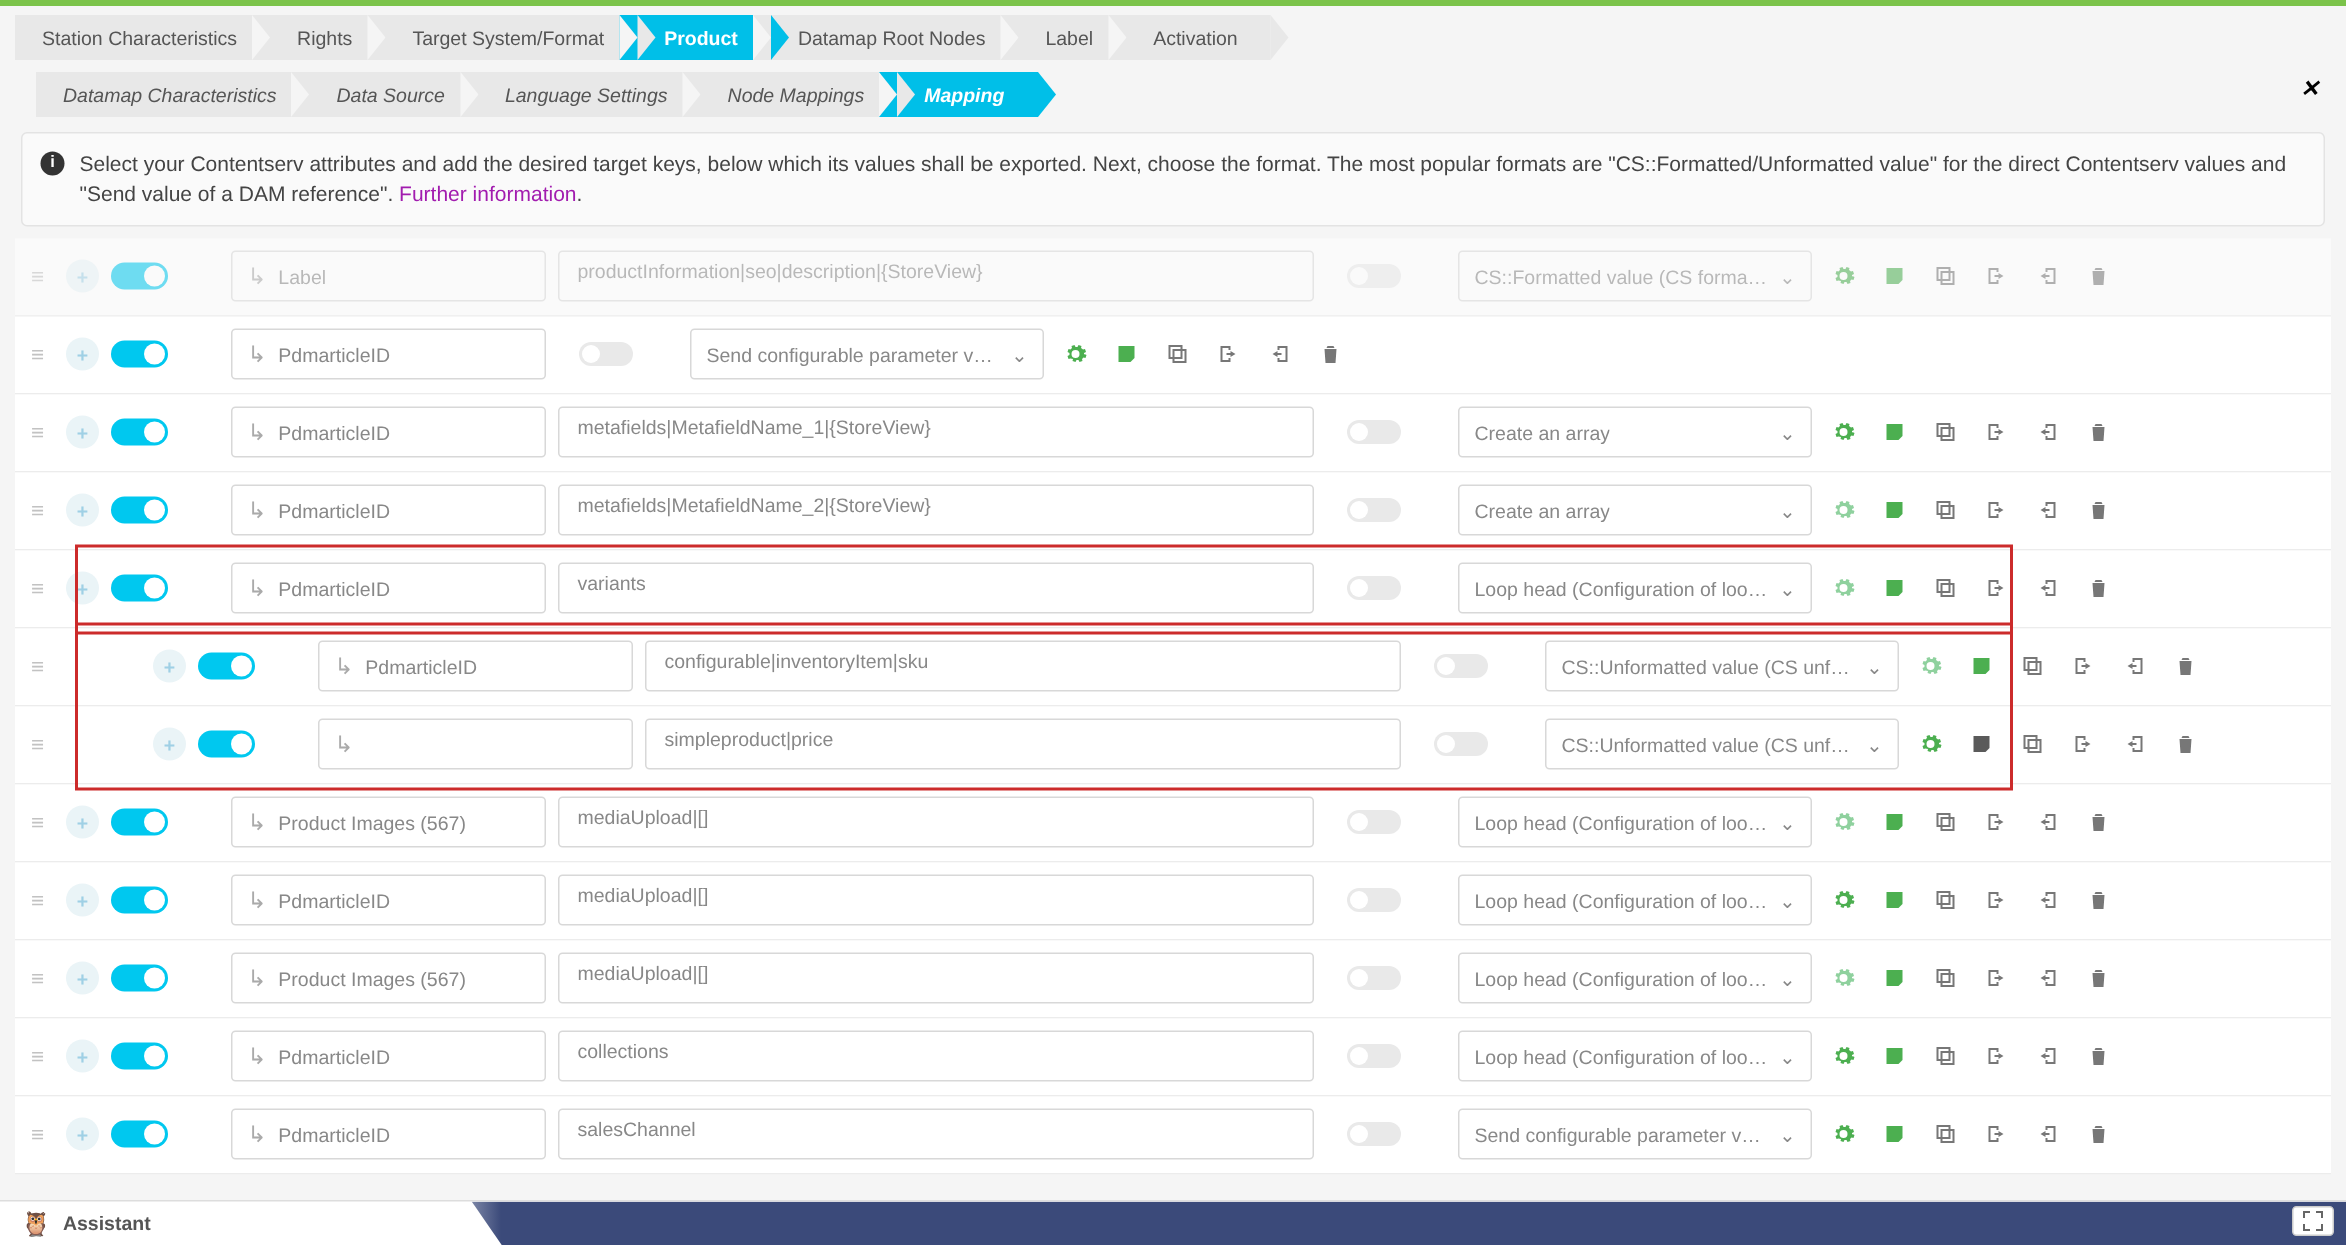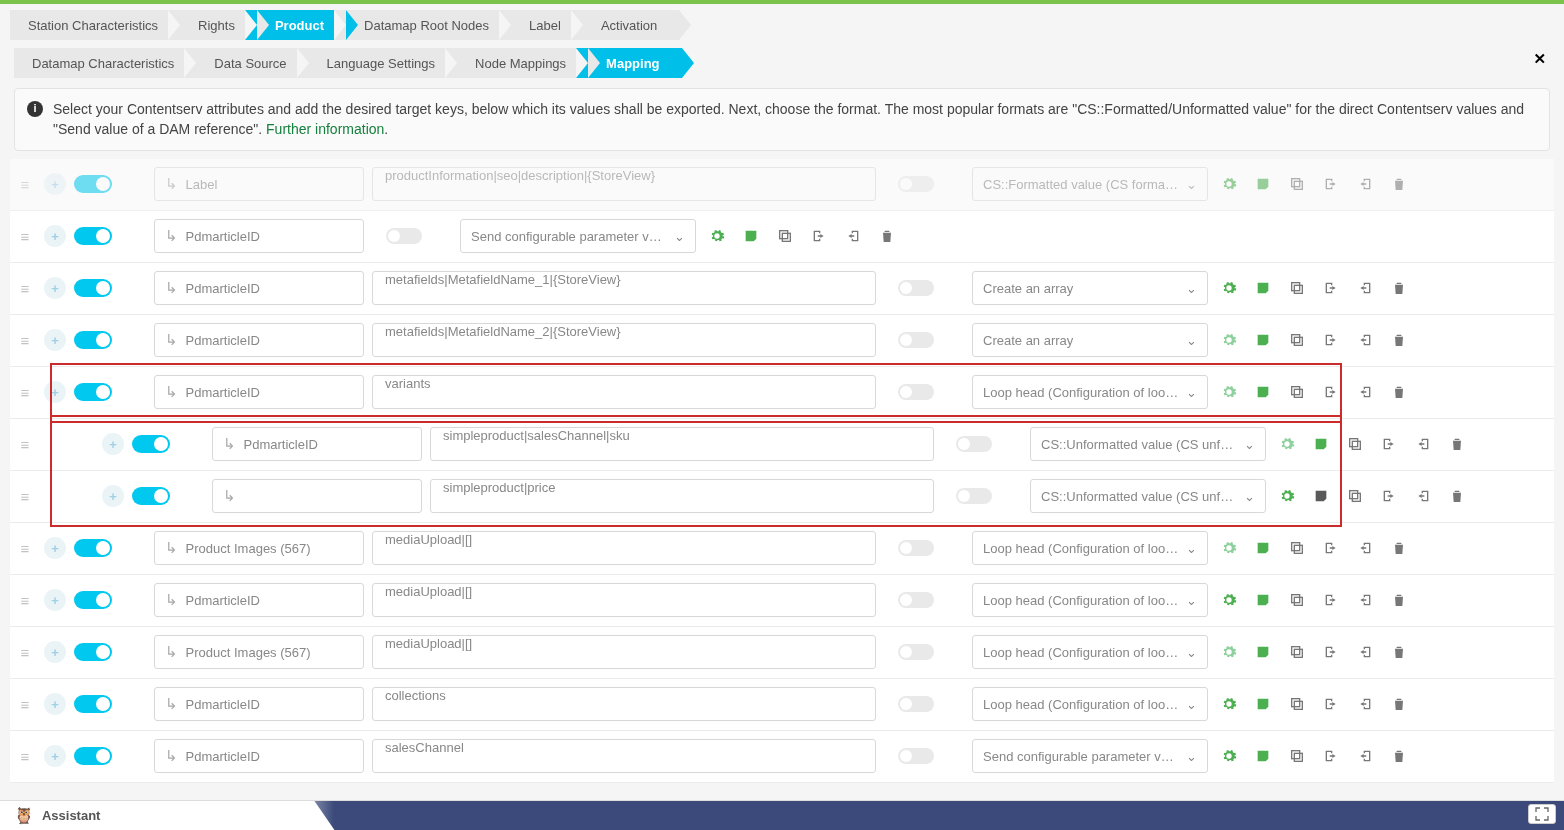--- a/index.html
+++ b/index.html
@@ -28,41 +28,41 @@
   border-top: 15px solid transparent;
   border-bottom: 15px solid transparent;
 }
 .tab::before { left: 0; border-left: 12px solid #f5f5f5; }
 .tab::after  { right: -12px; border-left: 12px solid #e8e8e8; z-index: 2; }
 .tab.active { background: #00bfe8; color: #fff; font-weight: 600; }
 .tab.active::after { border-left-color: #00bfe8; }
 .tab:first-child::before { display:none; }
 .tab:first-child { padding-left: 18px; }
 
-.subtabs-row { display:flex; align-items:center; padding: 8px 14px 4px 14px; position: relative; }
+.subtabs-row { display:flex; align-items:center; padding: 8px 14px 4px 24px; position: relative; font-style: italic; }
 .subtabs-row .close-x { position:absolute; right:18px; top:10px; font-weight: bold; color:#000; cursor:pointer; font-size:15px; }
 
 .info-box {
   margin: 6px 14px 8px 14px;
   background: #fafafa;
   border: 1px solid #e3e3e3;
   border-radius: 4px;
   padding: 10px 14px 10px 38px;
   position: relative;
   font-size: 14px;
   color: #444;
   line-height: 1.45;
 }
 .info-box .info-icon {
   position:absolute; left:12px; top:12px;
   width:16px; height:16px; border-radius:50%;
   background:#333; color:#fff; font-size:11px; font-weight:bold;
   display:flex; align-items:center; justify-content:center;
 }
-.info-box a { color:#15803d; text-decoration:none; }
+.info-box a { color:#a21caf; text-decoration:none; }
 
 .rows-container { padding: 0 10px 60px 10px; }
 
 .mrow {
   display:flex; align-items:center;
   height: 52px;
   border-bottom: 1px solid #ececec;
   padding: 0 4px;
   gap: 8px;
   background:#fff;
@@ -87,21 +87,21 @@
   width:210px; height:34px;
   border:1px solid #d8d8d8; border-radius:3px;
   display:flex; align-items:center; padding:0 10px;
   color:#888; background:#fff;
 }
 .attr-box .arrow-enter { color:#aaa; margin-right:8px; font-size:15px; }
 
 .target-box {
   flex: 0 0 504px; height:34px;
   border:1px solid #d8d8d8; border-radius:3px;
-  display:flex; align-items:flex-start; padding:0 12px;
+  display:flex; align-items:flex-end; padding:12px 12px;
   color:#888; background:#fff;
 }
 
 .mid-toggle {
   width:36px; height:16px; border-radius:9px; background:#e9e9e9; position:relative; cursor:pointer;
   margin: 0 30px 0 14px;
   flex-shrink:0;
 }
 .mid-toggle::after {
   content:""; position:absolute; left:2px; top:2px;
@@ -150,20 +150,21 @@
 .nested-indent { display:inline-block; width:50px; }
 </style>
 </head>
 <body>
 
 <div class="topbar"></div>
 
 <div class="tabs-row" id="main-tabs">
     <div class="tab">Station Characteristics</div>
     <div class="tab">Rights</div>
+    <div class="tab">Target System/Format</div>
     <div class="tab active">Product</div>
     <div class="tab">Datamap Root Nodes</div>
     <div class="tab">Label</div>
     <div class="tab">Activation</div>
   </div>
 
 <div class="subtabs-row">
   <div id="sub-tabs" style="display:flex;">
       <div class="tab">Datamap Characteristics</div>
       <div class="tab">Data Source</div>
@@ -426,21 +427,21 @@
     <div class="mrow">
     <span class="drag">≡</span>
     <span class="nested-indent"></span>
     <span class="plus">+</span>
     <span class="toggle"></span>
     <div class="attr-box" style="margin-left:34px">
       <span class="arrow-enter">↳</span>
       <span>PdmarticleID</span>
     </div>
     <div class="target-box">
-      <span>simpleproduct|salesChannel|sku</span>
+      <span>configurable|inventoryItem|sku</span>
     </div>
     <span class="mid-toggle"></span>
     <div class="format-select">
       <span style="overflow:hidden;text-overflow:ellipsis;">CS::Unformatted value (CS unforma</span>
       <span class="chev">⌄</span>
     </div>
     <span class="icon-btn">
         <svg width="16" height="16" viewBox="0 0 24 24">
           <path fill="#8fd19e" d="M12 8a4 4 0 100 8 4 4 0 000-8zm9 4l2 1-1 3-2-.5a8 8 0 01-1.5 1.5l.5 2-3 1-1-2a8 8 0 01-2 0l-1 2-3-1 .5-2A8 8 0 017 16.5L5 17l-1-3 2-1a8 8 0 010-2l-2-1 1-3 2 .5A8 8 0 018.5 6L8 4l3-1 1 2a8 8 0 012 0l1-2 3 1-.5 2A8 8 0 0119.5 7.5L21.5 7l1 3-2 1a8 8 0 010 2z"></path>
         </svg>

